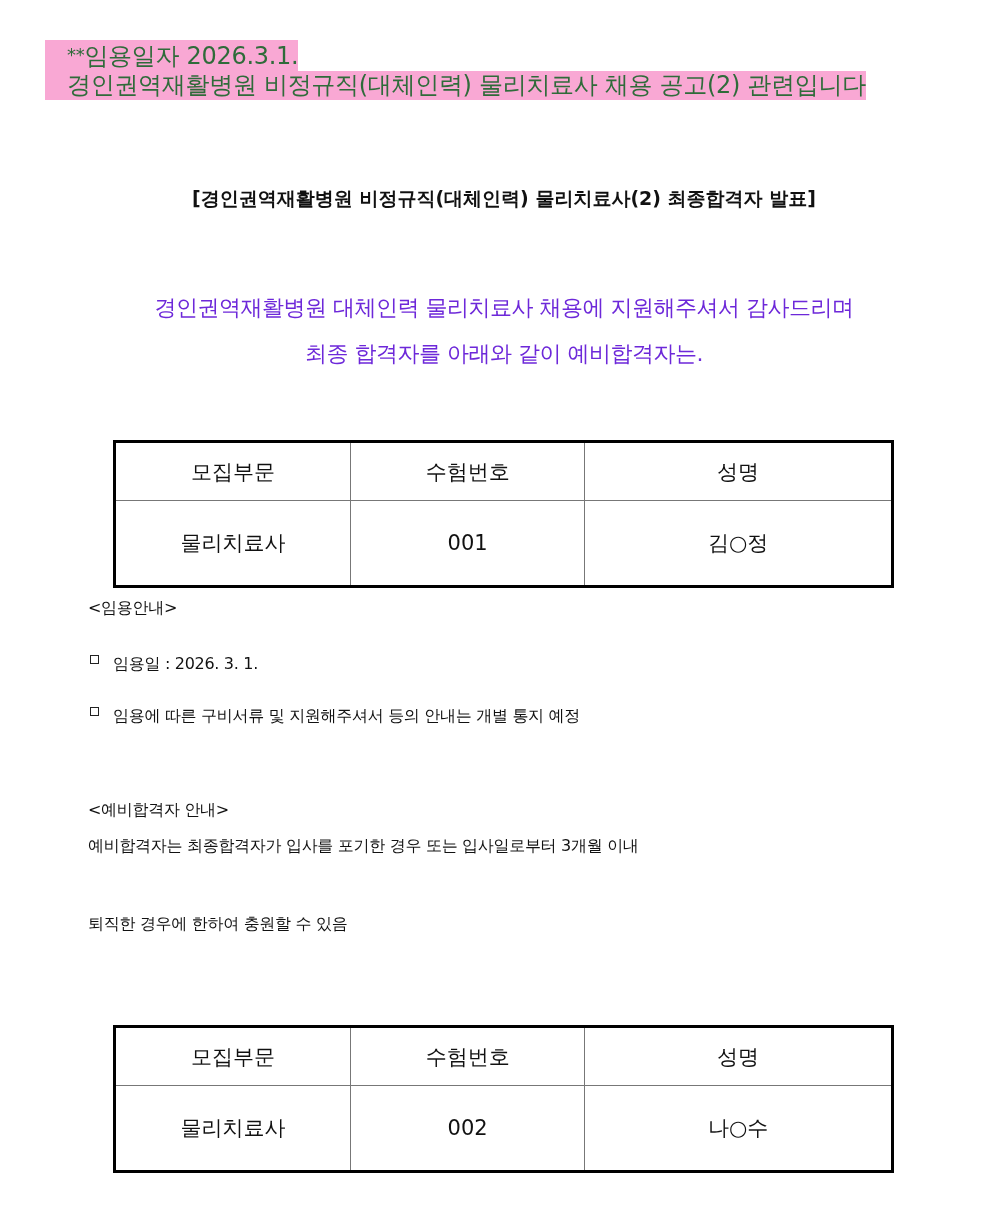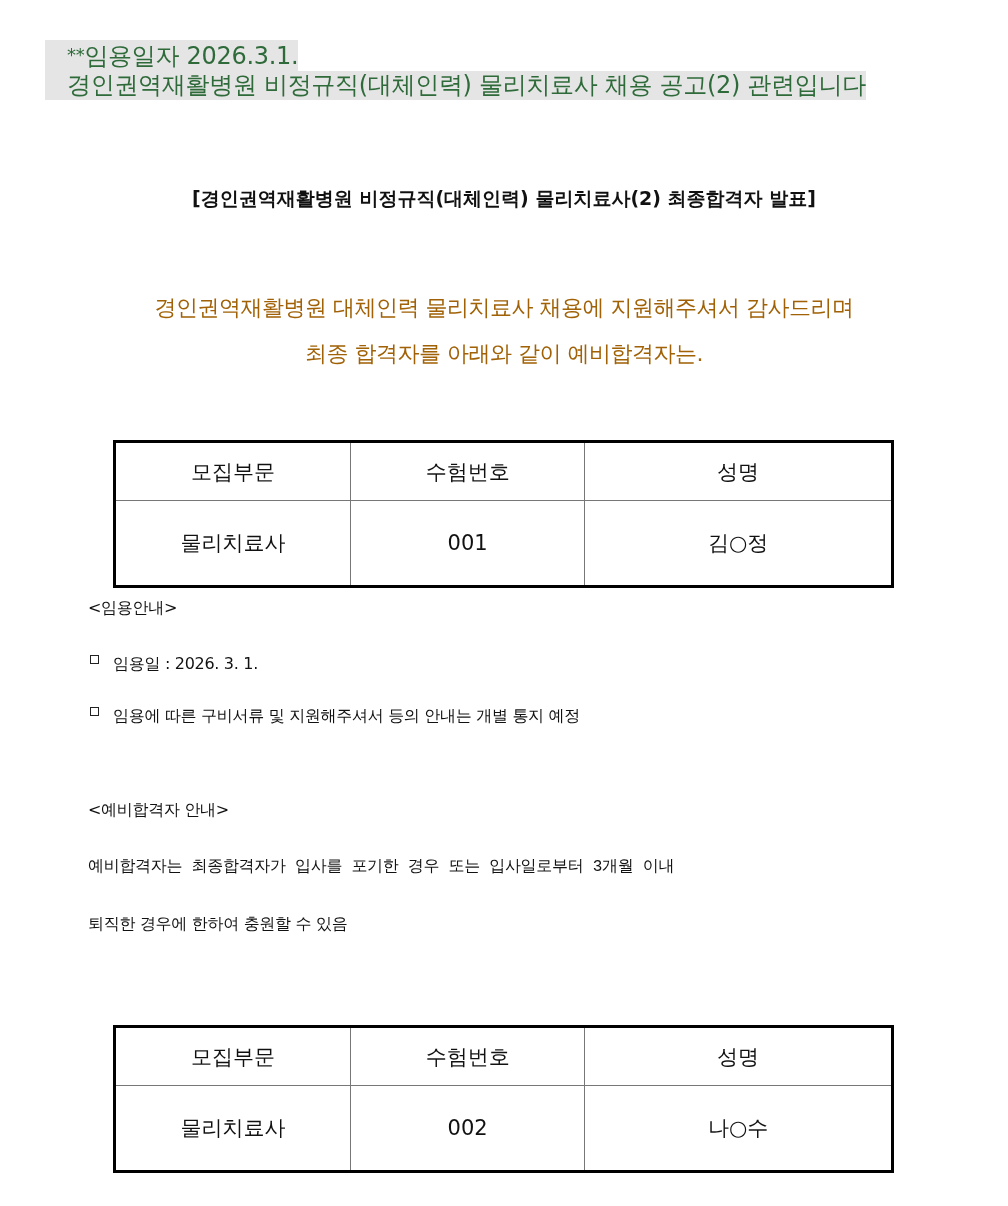--- a/index.html
+++ b/index.html
@@ -3,34 +3,34 @@
   <meta charset="utf-8">
   <style>
     html, body { margin: 0; padding: 0; background: #ffffff; }
     body {
       width: 1008px; height: 1206px; position: relative; overflow: hidden;
       font-family: "DejaVu Sans", "Liberation Sans", sans-serif;
       color: #111111;
     }
     .notice { position: absolute; left: 45px; top: 40px; }
     .notice .line {
-      display: inline-block; background: #e5e5e5; color: #2f6b3a;
+      display: inline-block; background: #f9a8d4; color: #2f6b3a;
       font-size: 24px; line-height: 29px; padding: 0 0 0 22px; white-space: nowrap;
       letter-spacing: -0.3px;
     }
     .notice .line1 { padding-left: 22px; }
     .notice .line1 .stars { font-size: 18px; vertical-align: 3px; }
     .title {
       position: absolute; left: 0; top: 186px; width: 1008px; text-align: center;
       font-size: 19px; font-weight: bold; color: #111; letter-spacing: 0px;
       white-space: nowrap;
     }
     .intro {
       position: absolute; left: 0; top: 285px; width: 1008px; text-align: center;
-      font-size: 22px; line-height: 46px; color: #a16207; letter-spacing: -0.5px;
+      font-size: 22px; line-height: 46px; color: #6d28d9; letter-spacing: -0.5px;
     }
     table.result {
       position: absolute; left: 113px; width: 781px; border-collapse: collapse;
       border: 3px solid #000; font-size: 21px; color: #111; margin-top: 40px;
     }
     table.result td {
       border: 1.5px solid #777; text-align: center; padding: 0;
     }
     table.result tr.head td { height: 57px; }
     table.result tr.row td { height: 84px; }
@@ -82,21 +82,21 @@
 
 <div class="section" style="top:598px;">&lt;임용안내&gt;</div>
 <div class="section" style="top:654px;">
   <span class="bullet-box"></span><span>임용일 : 2026. 3. 1.</span>
 </div>
 <div class="section" style="top:706px;">
   <span class="bullet-box"></span><span>임용에 따른 구비서류 및 지원해주셔서 등의 안내는 개별 통지 예정</span>
 </div>
 
 <div class="section" style="top:800px;">&lt;예비합격자 안내&gt;</div>
-<div class="section" style="top:856px;font-family:Liberation Mono, monospace;">예비합격자는 최종합격자가 입사를 포기한 경우 또는 입사일로부터 3개월 이내</div>
+<div class="section" style="top:836px;">예비합격자는 최종합격자가 입사를 포기한 경우 또는 입사일로부터 3개월 이내</div>
 <div class="section" style="top:914px;">퇴직한 경우에 한하여 충원할 수 있음</div>
 
 <table class="result" id="table2">
   <colgroup>
       <col class="c1">
       <col class="c2">
       <col class="c3">
     </colgroup>
   <tbody>
       <tr class="head">

